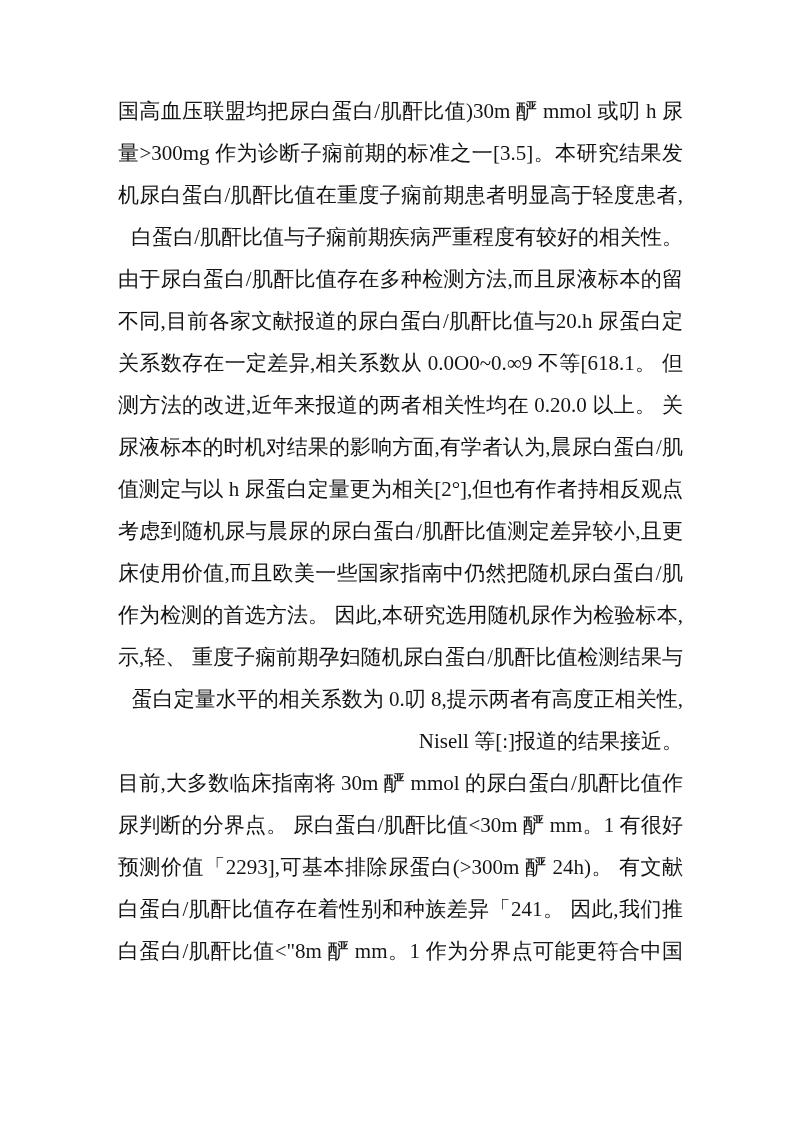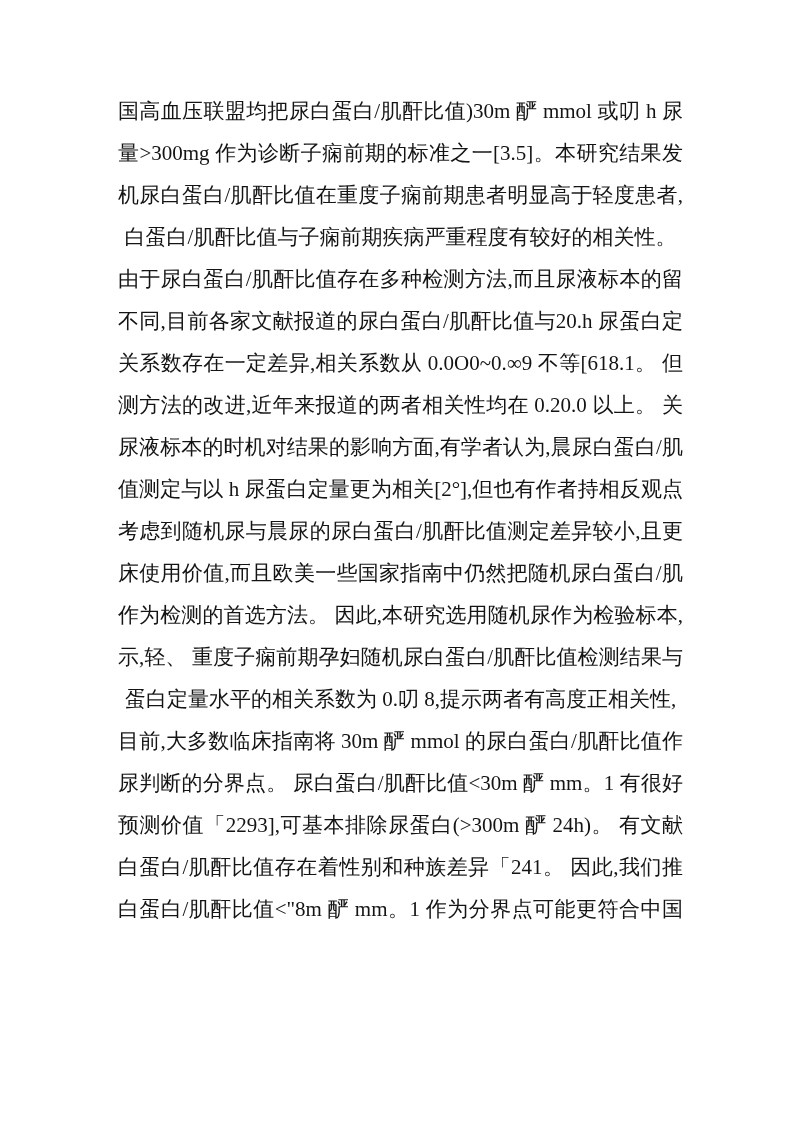--- a/index.html
+++ b/index.html
@@ -21,21 +21,21 @@
     top: 90px;
     width: 565px;
     color: #141414;
     font-size: 21px;
     line-height: 42px;
   }
   .line {
     height: 42px;
     white-space: pre-wrap;
     overflow: hidden;
-    text-align: center;
+    text-align: right;
   }
   .line.j {
     text-align: justify;
     text-align-last: justify;
   }
   .line.heading {
     letter-spacing: 0.5px;
   }
 </style>
 </head>
@@ -51,19 +51,20 @@
       <div class="line j">不同,目前各家文献报道的尿白蛋白/肌酐比值与20.h 尿蛋白定量的相</div>
       <div class="line j">关系数存在一定差异,相关系数从 0.0O0~0.∞9 不等[618.1。 但随着检</div>
       <div class="line j">测方法的改进,近年来报道的两者相关性均在 0.20.0 以上。 关于留取</div>
       <div class="line j">尿液标本的时机对结果的影响方面,有学者认为,晨尿白蛋白/肌酐比</div>
       <div class="line j">值测定与以 h 尿蛋白定量更为相关[2°],但也有作者持相反观点[勿]。</div>
       <div class="line j">考虑到随机尿与晨尿的尿白蛋白/肌酐比值测定差异较小,且更具有临</div>
       <div class="line j">床使用价值,而且欧美一些国家指南中仍然把随机尿白蛋白/肌酐比值</div>
       <div class="line j">作为检测的首选方法。 因此,本研究选用随机尿作为检验标本,结果显</div>
       <div class="line j">示,轻、 重度子痫前期孕妇随机尿白蛋白/肌酐比值检测结果与 zh 尿</div>
       <div class="line">蛋白定量水平的相关系数为 0.叨 8,提示两者有高度正相关性,与</div>
+      <div class="line">Nisell 等[:]报道的结果接近。</div>
       <div class="line j">目前,大多数临床指南将 30m 酽 mmol 的尿白蛋白/肌酐比值作为蛋白</div>
       <div class="line j">尿判断的分界点。 尿白蛋白/肌酐比值&lt;30m 酽 mm。1 有很好的阴性</div>
       <div class="line j">预测价值「2293],可基本排除尿蛋白(&gt;300m 酽 24h)。 有文献报道,尿</div>
       <div class="line j">白蛋白/肌酐比值存在着性别和种族差异「241。 因此,我们推测,以尿</div>
       <div class="line j">白蛋白/肌酐比值&lt;"8m 酽 mm。1 作为分界点可能更符合中国孕妇的</div>
     </div>
 </div>
 
 </body></html>

